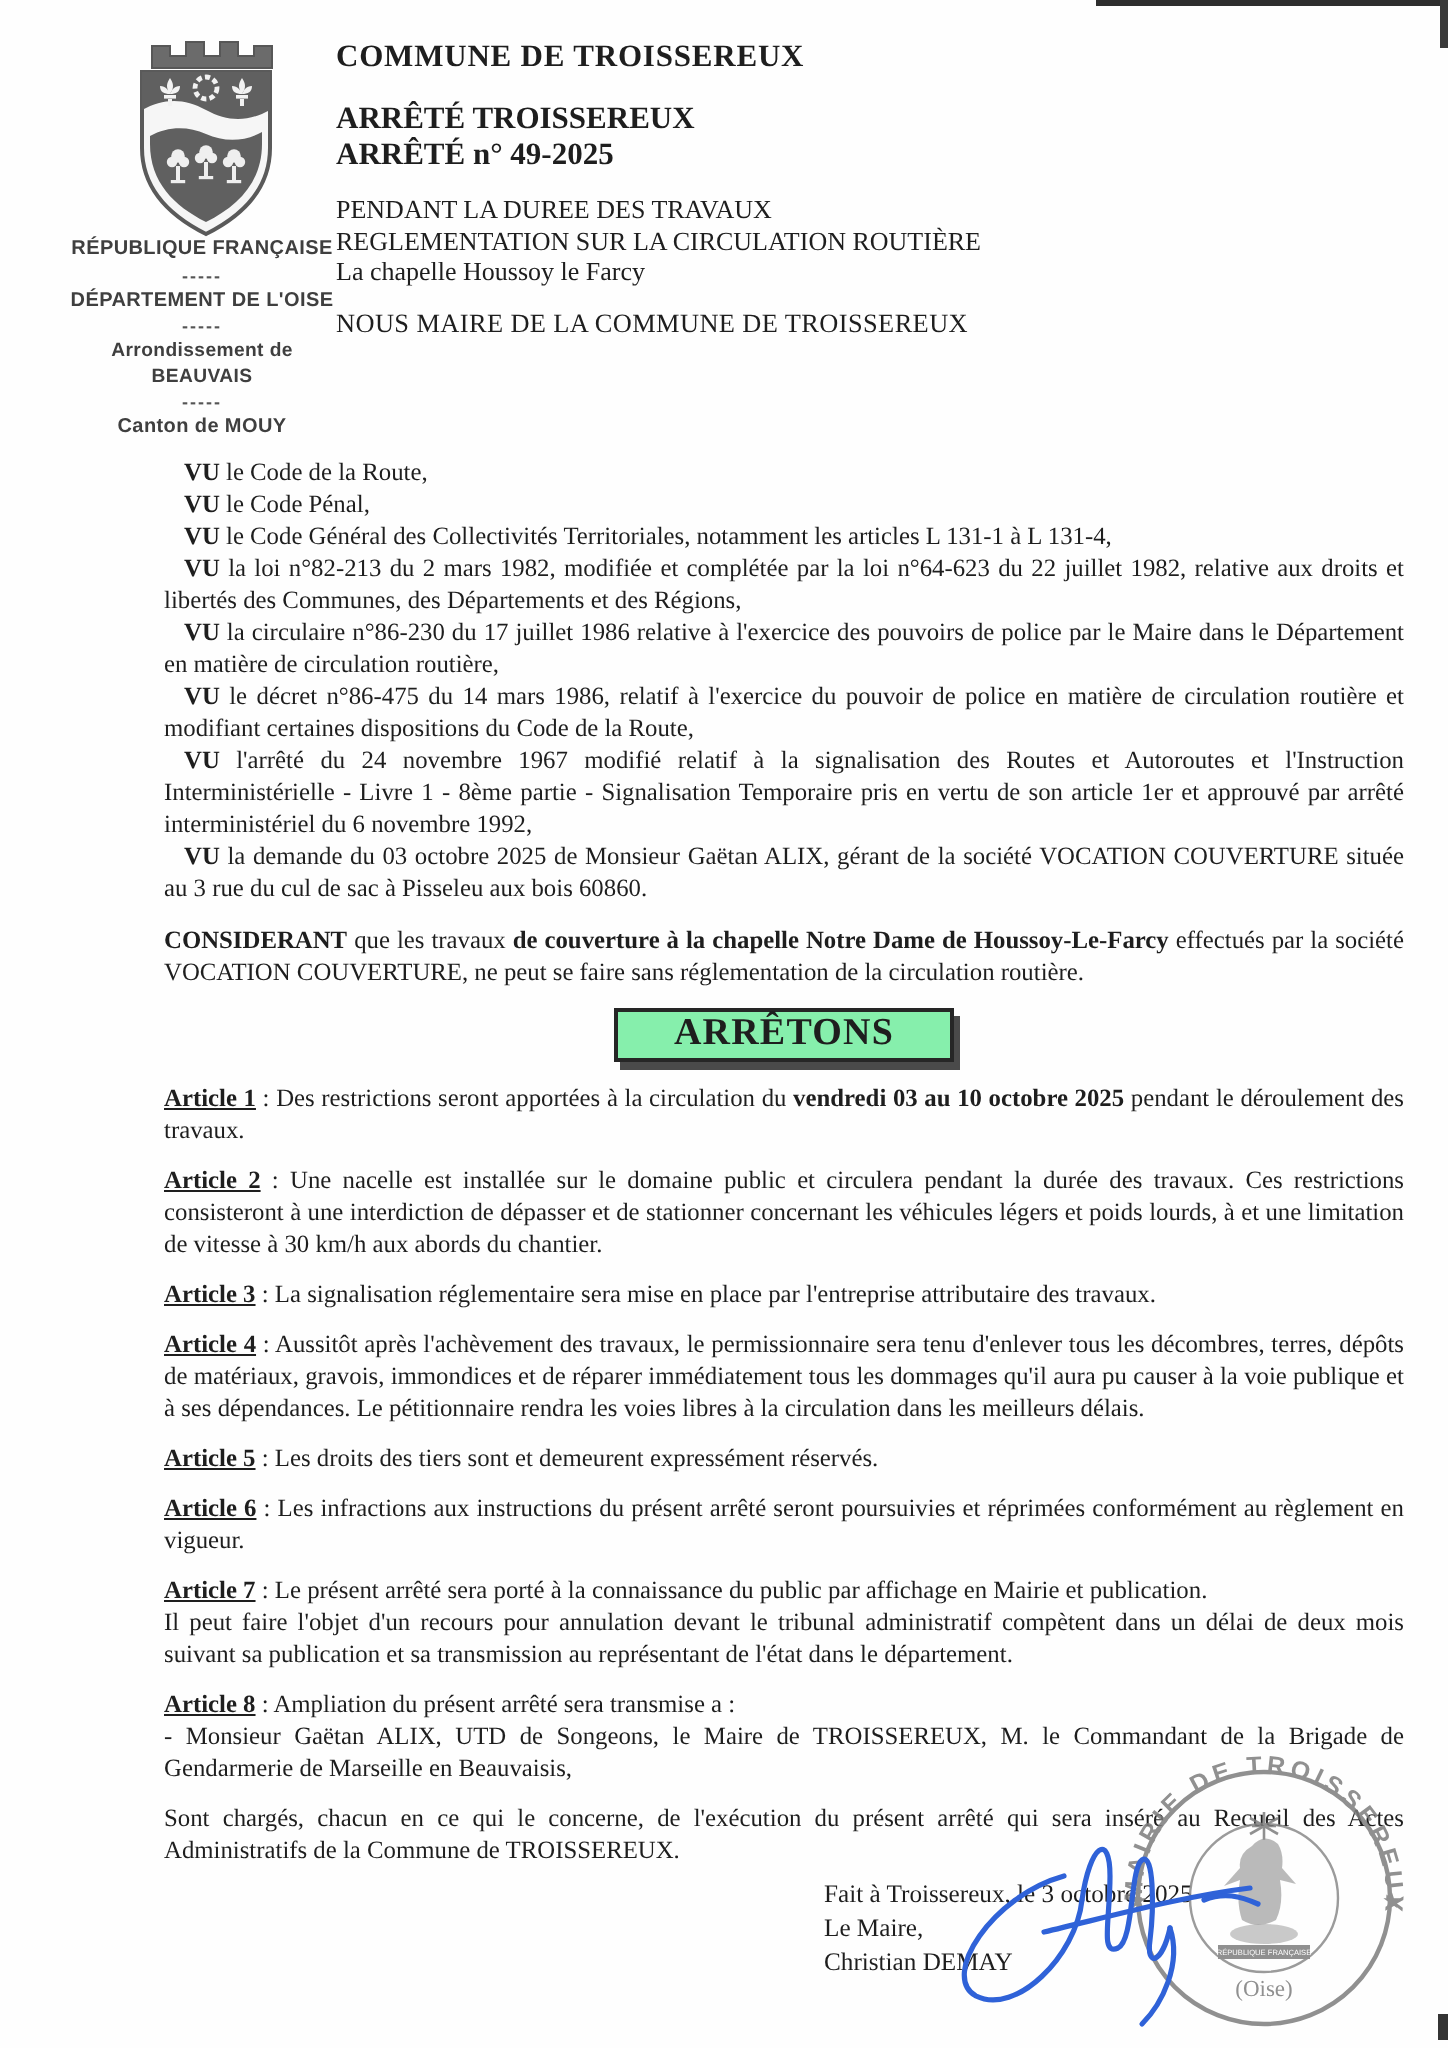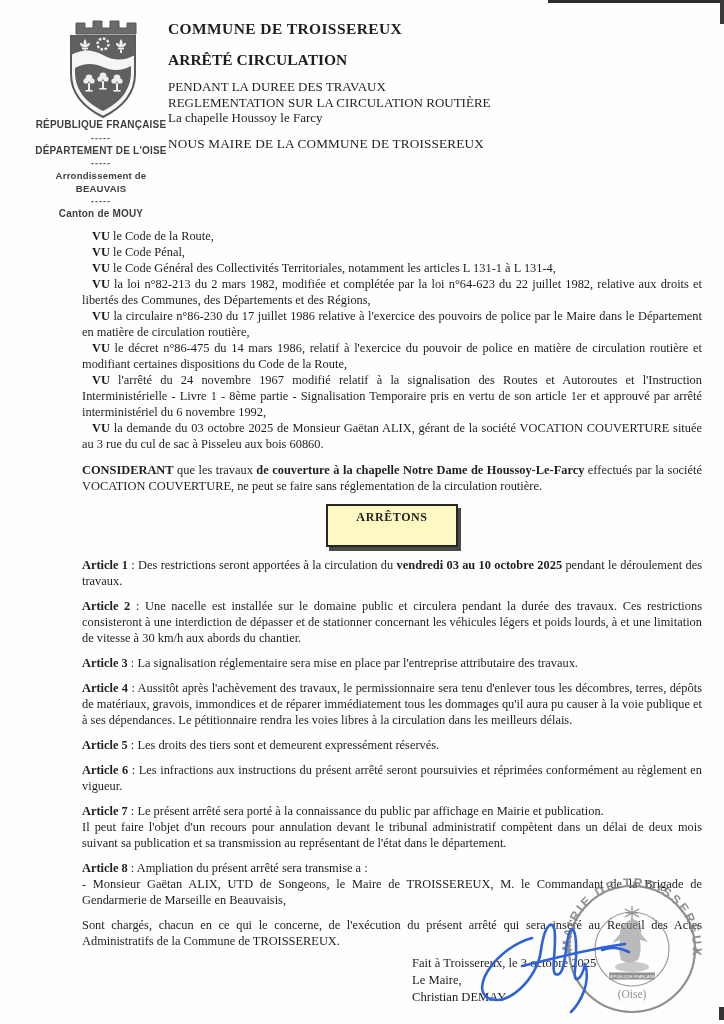--- a/index.html
+++ b/index.html
@@ -32,26 +32,26 @@
 
   
   .doc-body{
     position:absolute;left:82px;top:228px;width:620px;
     font-size:12.4px;line-height:16px;text-align:justify;
   }
   .vu-p{margin:0;text-indent:10px;}
   .para{margin:9px 0 0 0;}
   .considerant{margin-top:10px;}
   .b{font-weight:bold;}
-  .u{}
+  .u{text-decoration:underline;}
   .arretons-wrap{text-align:center;margin:10px 0;}
   .arretons-box{
     display:inline-block;border:2px solid #262626;box-shadow:3px 4px 0 #4a4a4a;
-    padding:3px 28px 20px 28px;font-weight:bold;font-size:12px;letter-spacing:.6px;
-    background:#fef9c3;
+    padding:3px 28px 4px 28px;font-weight:bold;font-size:19px;letter-spacing:.6px;
+    background:#86efac;
   }
   .closing{margin-top:9px;}
   .sig-block{margin:6px 0 0 330px;text-align:left;font-size:12.6px;line-height:17px;}
 
   
   .stamp{position:absolute;left:546px;top:876px;opacity:.85;z-index:2;}
   .signature-svg{position:absolute;left:462px;top:886px;z-index:3;}
 </style>
 </head>
 <body>
@@ -113,21 +113,22 @@
       <div class="side-line sep">-----</div>
       <div class="side-line sub">Arrondissement de</div>
       <div class="side-line sub">BEAUVAIS</div>
       <div class="side-line sep">-----</div>
       <div class="side-line main">Canton de MOUY</div>
     </div>
 
   <div class="header-block">
     <div class="h-commune">COMMUNE DE TROISSEREUX</div>
     <div class="h-arrete">
-      <div>ARRÊTÉ CIRCULATION</div>
+      <div>ARRÊTÉ TROISSEREUX</div>
+      <div>ARRÊTÉ n° 49-2025</div>
     </div>
     <div class="h-reg">
       <div>PENDANT LA DUREE DES TRAVAUX</div>
       <div>REGLEMENTATION SUR LA CIRCULATION ROUTIÈRE</div>
     </div>
     <div class="h-chapelle">La chapelle Houssoy le Farcy</div>
     <div class="h-nous">NOUS MAIRE DE LA COMMUNE DE TROISSEREUX</div>
   </div>
 
   <div class="doc-body">

